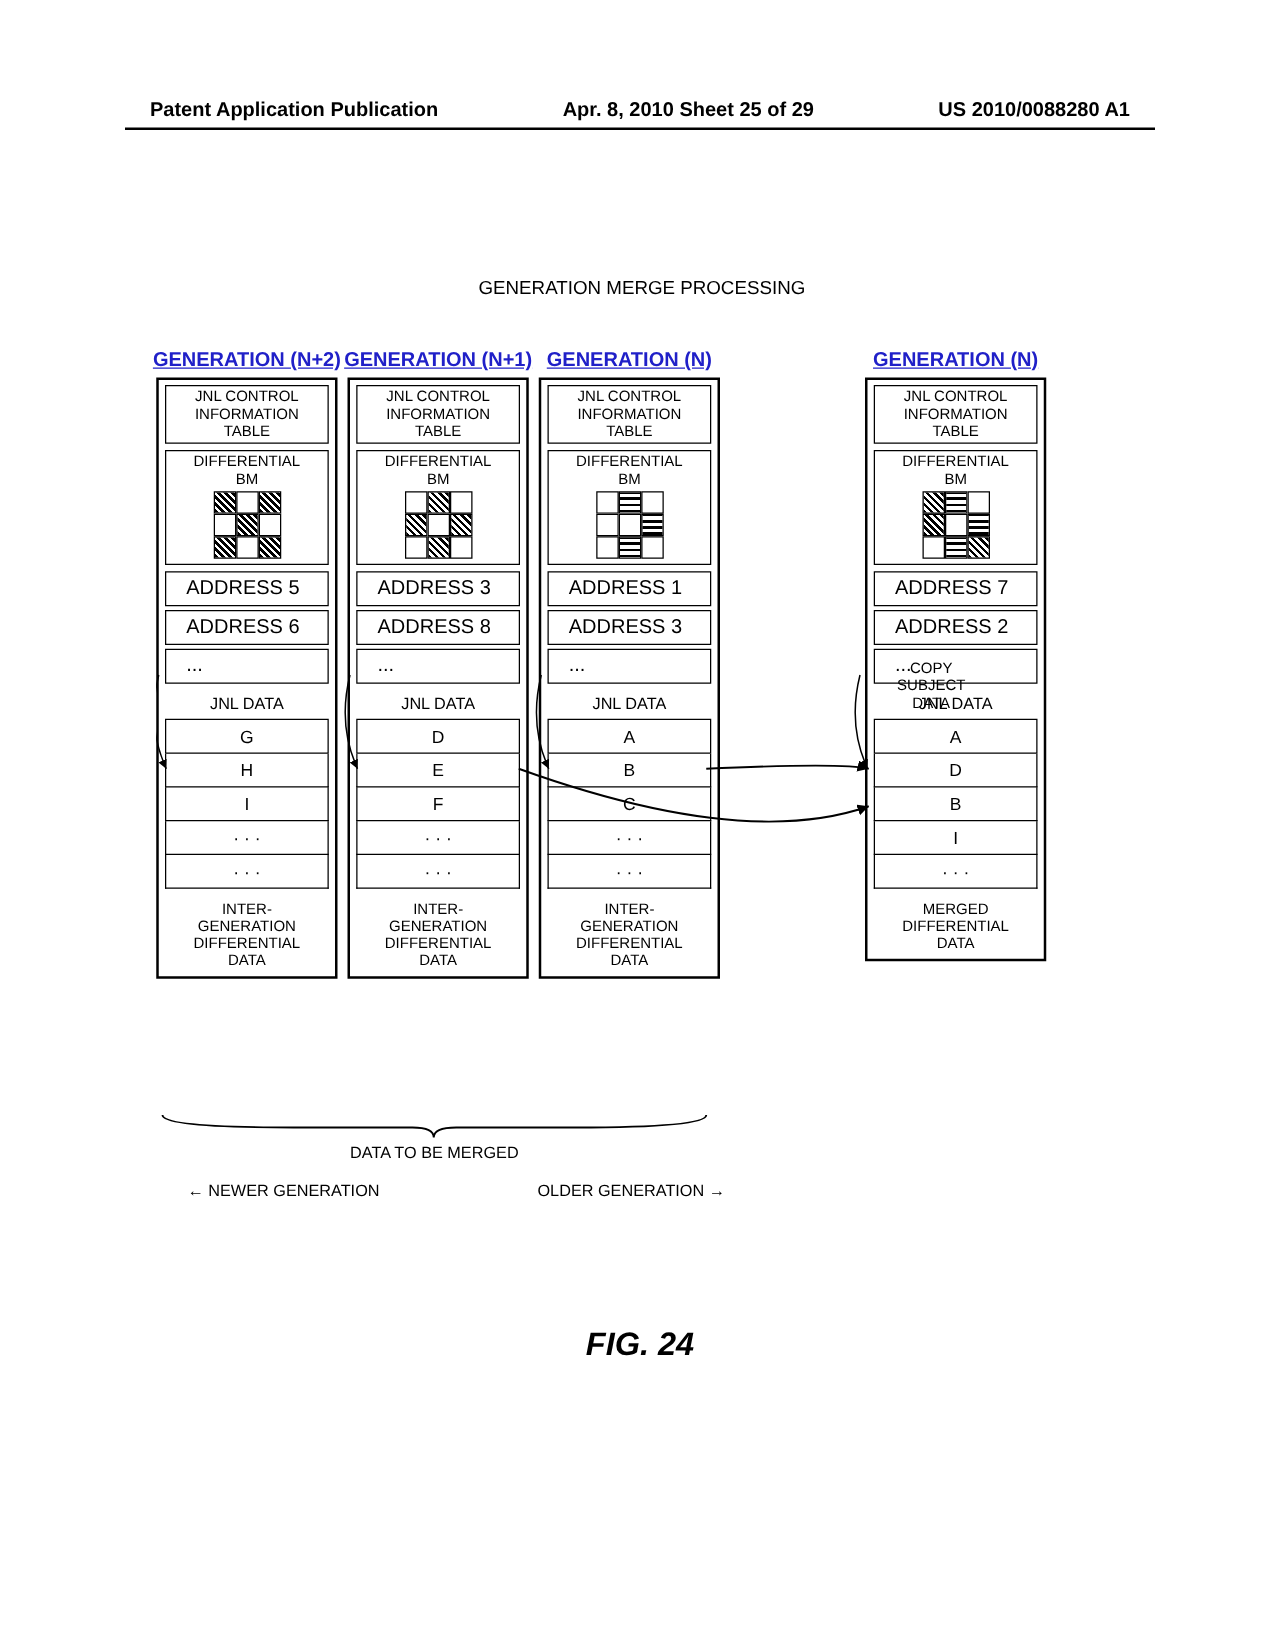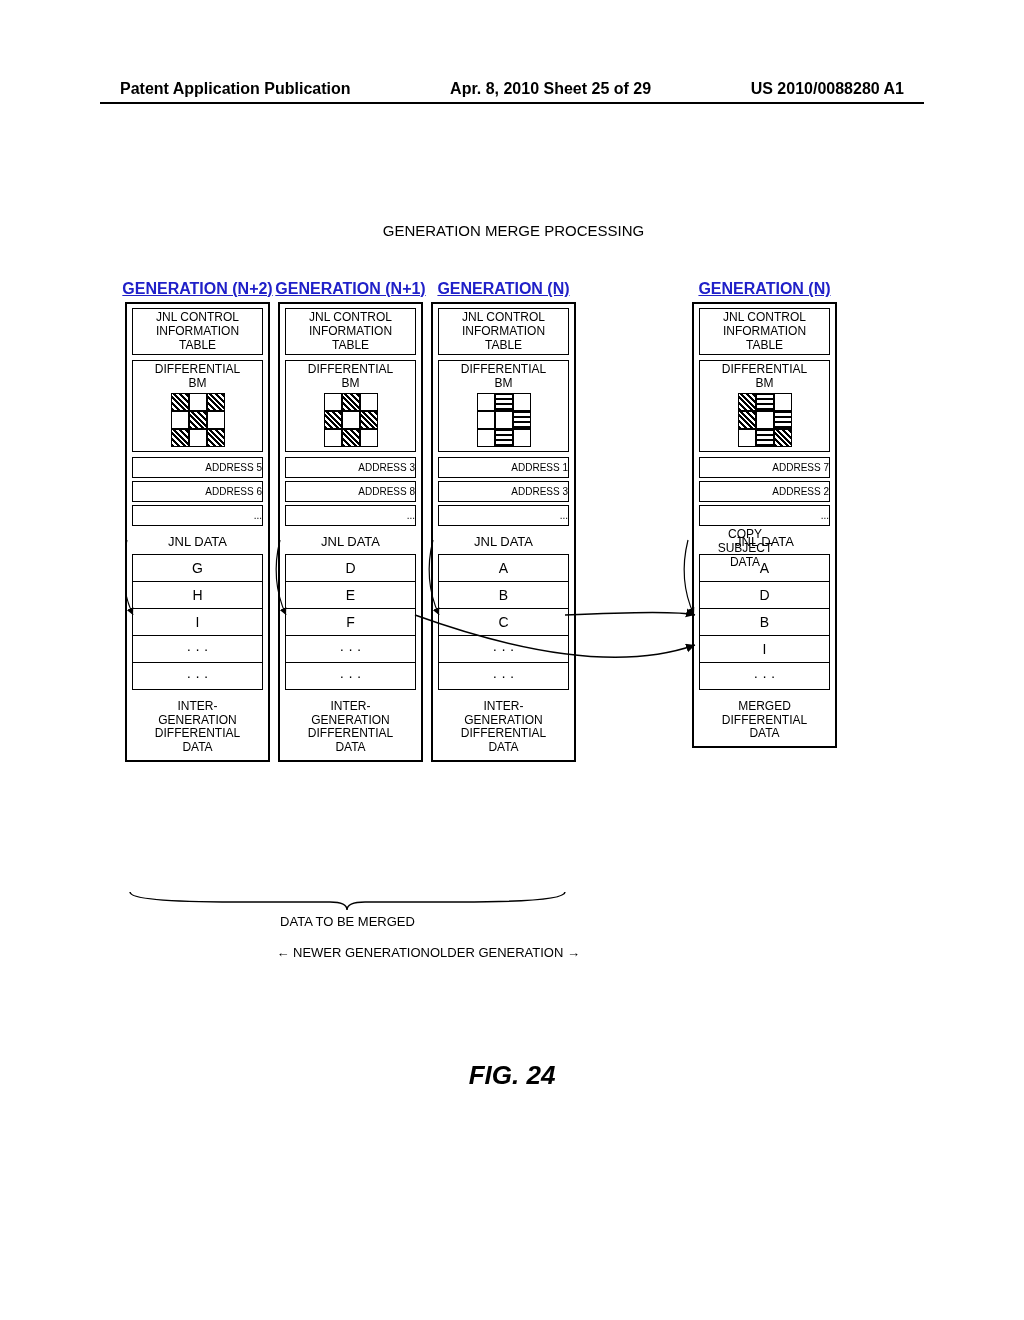--- a/index.html
+++ b/index.html
@@ -82,21 +82,21 @@
     grid-template-columns: repeat(3, 18px);
     grid-template-rows: repeat(3, 18px);
     gap:0;
     margin: 0 auto;
     width: 54px;
   }
   .bm-cell { border:1px solid #000; background:#fff; }
   .bm-cell.h { background: repeating-linear-gradient(45deg,#000,#000 2px,#fff 2px,#fff 4px); }
   .bm-cell.v { background: repeating-linear-gradient(0deg,#000,#000 2px,#fff 2px,#fff 5px); }
   .addr-list { display:flex; flex-direction:column; gap:3px; }
-  .addr { border:1.5px solid #000; text-align:right; font-size:10px; padding:4px 0; }
+  .addr { border:1.5px solid #000; text-align:left; font-size:16px; padding:4px 16px; }
   .jnl-title { text-align:center; font-size:13px; margin-top:3px; }
   .data-list { display:flex; flex-direction:column; }
   .data-row { border:1.5px solid #000; border-top:none; text-align:center; font-size:14px; padding:5px 0; }
   .data-row:first-child { border-top:1.5px solid #000; }
   .footer-label {
     text-align:center;
     font-size:12px;
     margin-top:5px;
     line-height:1.15;
   }
@@ -117,21 +117,21 @@
     text-align:center;
   }
   .brace svg { display:block; margin:0 auto; }
   .brace-label { font-size:13px; margin-top:2px; }
   .arrow-row {
     position:absolute;
     top: 665px;
     left: 25px;
     width: 430px;
     display:flex;
-    justify-content:flex-end;
+    justify-content:space-between;
     font-size:13px;
   }
   .fig-label {
     position:absolute;
     top: 1060px;
     left:0; right:0;
     text-align:center;
     font-size:26px;
     font-weight:bold;
     font-style:italic;

